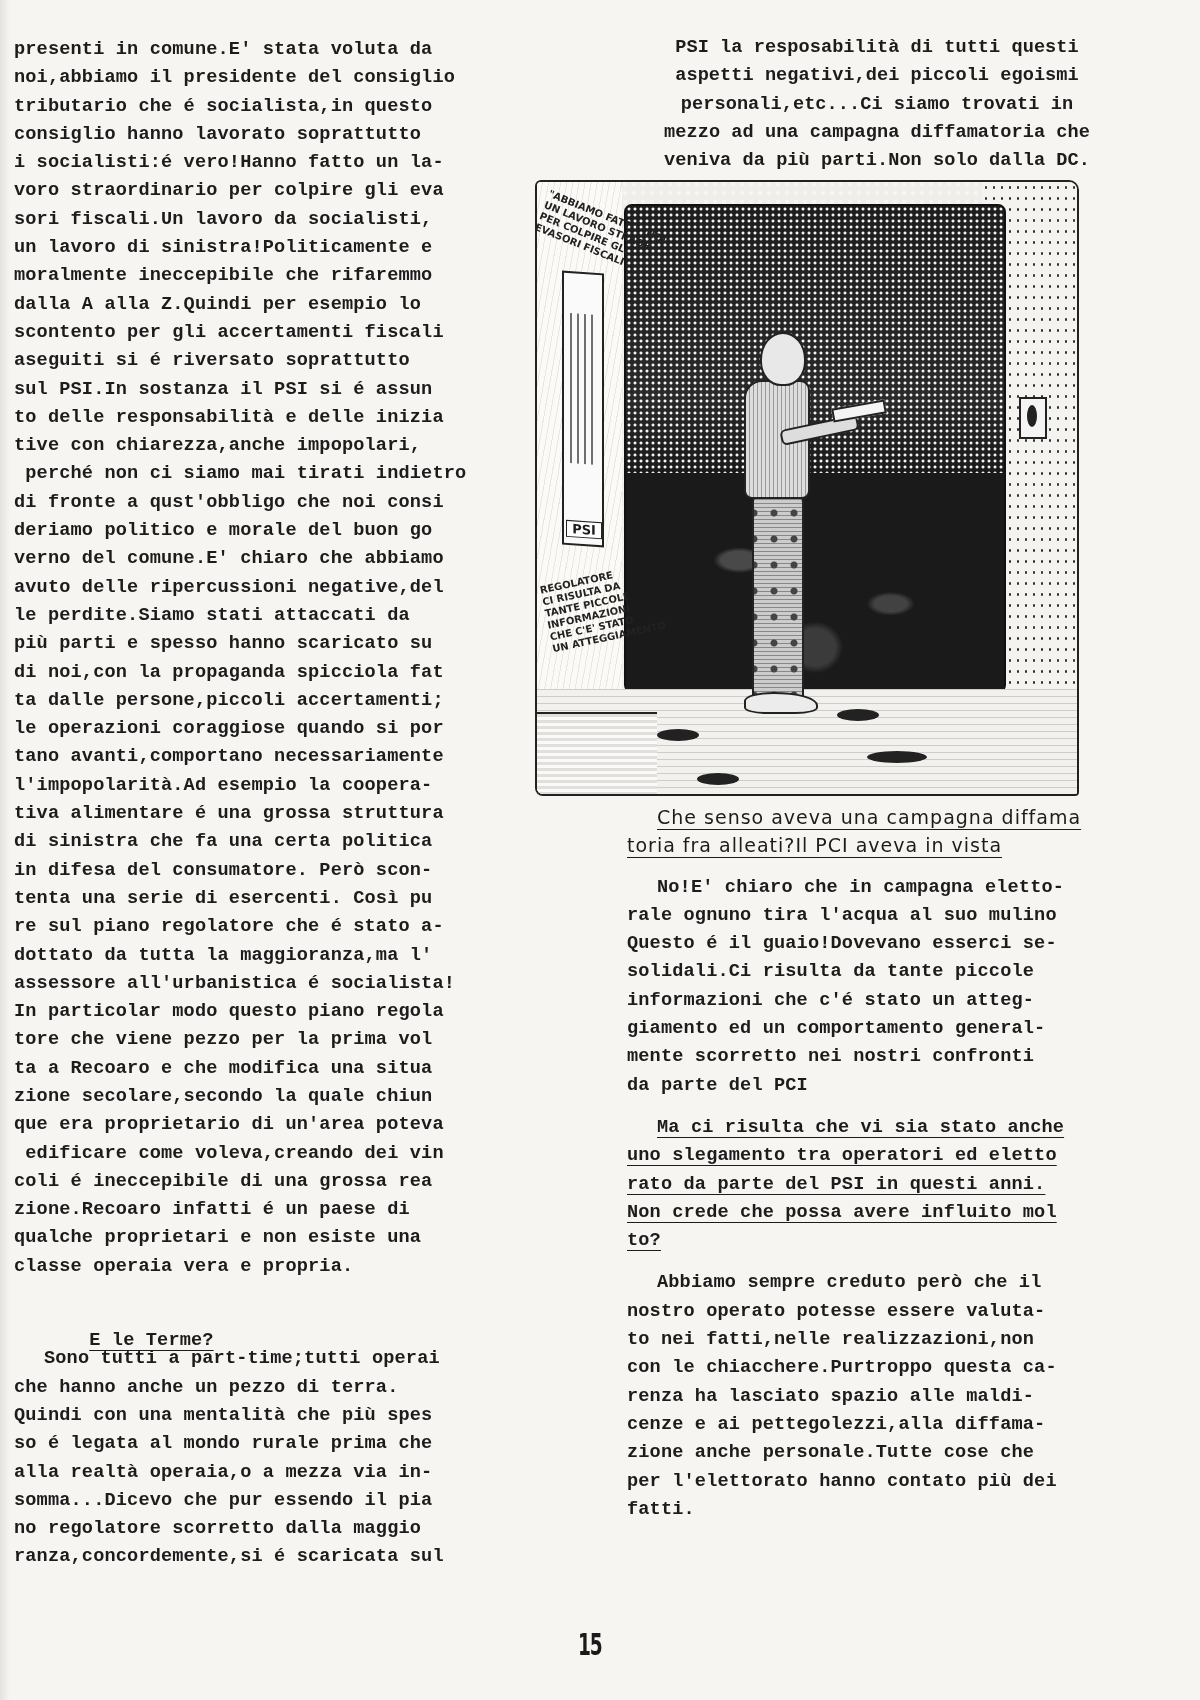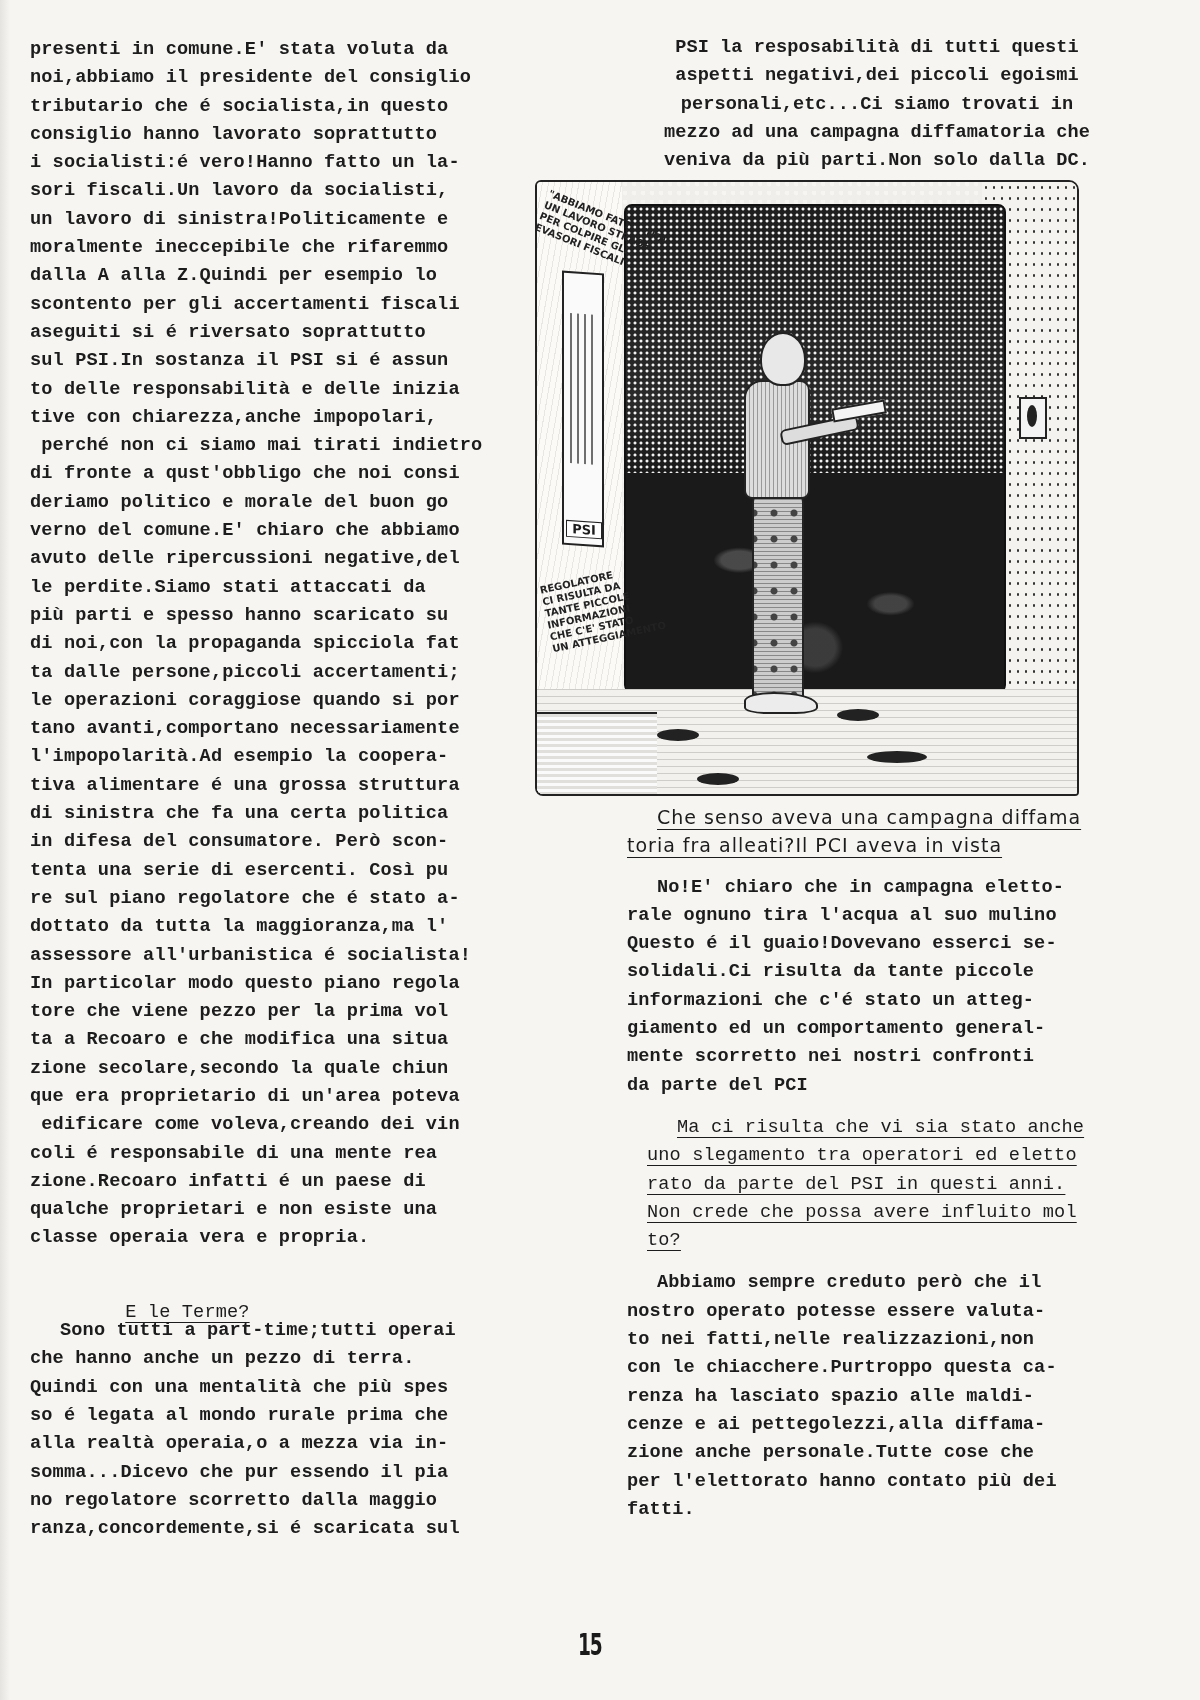--- a/index.html
+++ b/index.html
@@ -7,32 +7,32 @@
     width: 1200px; height: 1700px; position: relative; overflow: hidden;
     background: #f6f5f2;
     font-family: "Liberation Mono", "DejaVu Sans Mono", monospace;
     color: #1c1c1c;
   }
   .page-shade {
     position: absolute; left: 0; top: 0; width: 10px; height: 1700px;
     background: linear-gradient(to right, #e4e3df, #f6f5f2);
   }
   .col { position: absolute; }
-  .col-left { left: 30px; top: 36px; width: 510px; }
+  .col-left { left: 14px; top: 36px; width: 510px; }
   .col-right { left: 627px; top: 34px; width: 500px; }
   .line {
     height: 28.3px; line-height: 28.3px;
     font-size: 18.6px; white-space: pre; letter-spacing: 0.15px;
     font-weight: bold;
   }
   .col-right .line { letter-spacing: 0.05px; font-weight: normal; }
   .col-right .line.b { font-weight: bold; text-align: center; }
   .gap { height: 14px; }
   .gap-l { height: 18px; }
-  .q { font-weight: normal; text-decoration: underline; text-underline-offset: 5px; margin-left: 20px; }
+  .q { font-weight: bold; text-decoration: underline; text-underline-offset: 5px; }
   .hand {
     font-family: "DejaVu Sans", sans-serif; font-weight: normal;
     letter-spacing: 1px; font-size: 19px;
     text-decoration: underline; text-underline-offset: 5px;
   }
   .indent { padding-left: 30px; }
   .indent-s { padding-left: 6px; }
 
   
   .illus {
@@ -153,20 +153,21 @@
 
 <div class="page-shade"></div>
 
 <div class="col col-left">
   <div id="lp1">
       <div class="line"><span>presenti in comune.E' stata voluta da</span></div>
       <div class="line"><span>noi,abbiamo il presidente del consiglio</span></div>
       <div class="line"><span>tributario che é socialista,in questo</span></div>
       <div class="line"><span>consiglio hanno lavorato soprattutto</span></div>
       <div class="line"><span>i socialisti:é vero!Hanno fatto un la-</span></div>
+      <div class="line"><span>voro straordinario per colpire gli eva</span></div>
       <div class="line"><span>sori fiscali.Un lavoro da socialisti,</span></div>
       <div class="line"><span>un lavoro di sinistra!Politicamente e</span></div>
       <div class="line"><span>moralmente ineccepibile che rifaremmo</span></div>
       <div class="line"><span>dalla A alla Z.Quindi per esempio lo</span></div>
       <div class="line"><span>scontento per gli accertamenti fiscali</span></div>
       <div class="line"><span>aseguiti si é riversato soprattutto</span></div>
       <div class="line"><span>sul PSI.In sostanza il PSI si é assun</span></div>
       <div class="line"><span>to delle responsabilità e delle inizia</span></div>
       <div class="line"><span>tive con chiarezza,anche impopolari,</span></div>
       <div class="line"><span> perché non ci siamo mai tirati indietro</span></div>
@@ -187,21 +188,21 @@
       <div class="line"><span>tenta una serie di esercenti. Così pu</span></div>
       <div class="line"><span>re sul piano regolatore che é stato a-</span></div>
       <div class="line"><span>dottato da tutta la maggioranza,ma l'</span></div>
       <div class="line"><span>assessore all'urbanistica é socialista!</span></div>
       <div class="line"><span>In particolar modo questo piano regola</span></div>
       <div class="line"><span>tore che viene pezzo per la prima vol</span></div>
       <div class="line"><span>ta a Recoaro e che modifica una situa</span></div>
       <div class="line"><span>zione secolare,secondo la quale chiun</span></div>
       <div class="line"><span>que era proprietario di un'area poteva</span></div>
       <div class="line"><span> edificare come voleva,creando dei vin</span></div>
-      <div class="line"><span>coli é responsabile di una mente rea</span></div>
+      <div class="line"><span>coli é ineccepibile di una grossa rea</span></div>
       <div class="line"><span>zione.Recoaro infatti é un paese di</span></div>
       <div class="line"><span>qualche proprietari e non esiste una</span></div>
       <div class="line"><span>classe operaia vera e propria.</span></div>
     </div>
   <div class="gap-l"></div>
   <div class="line indent-s">
     <span class="q" style="padding-left:24px">E le Terme?</span>
   </div>
   <div class="gap-l"></div>
   <div id="lp2">

